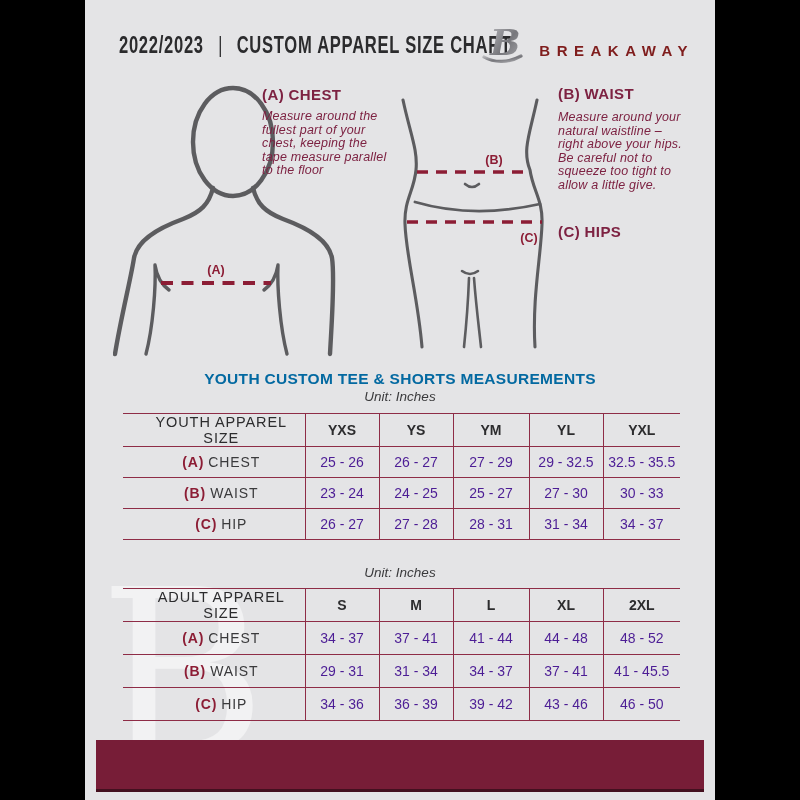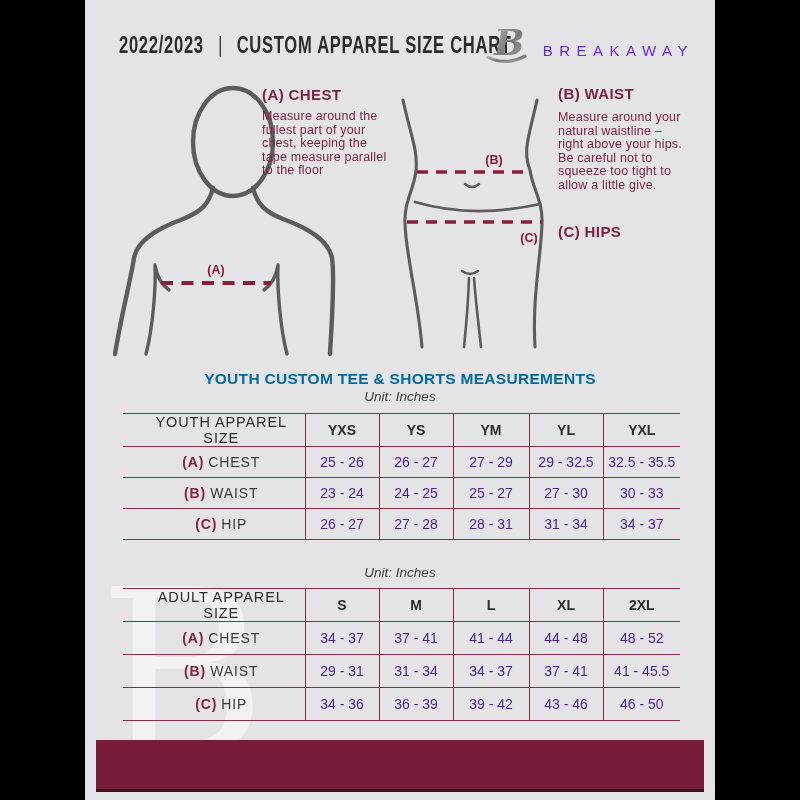--- a/index.html
+++ b/index.html
@@ -7,25 +7,25 @@
          font-family:"Liberation Sans",sans-serif;}
   .paper{position:absolute;left:85px;top:0;width:630px;height:800px;background:#e4e4e6;}
 
   
   .hdr{position:absolute;top:28px;left:4px;width:630px;height:34px;}
   .hdr-left{position:absolute;left:30px;top:0;height:34px;display:flex;align-items:center;gap:18px;
             transform:scaleX(0.72);transform-origin:left center;white-space:nowrap;}
   .hdr-year,.hdr-title{font-size:23px;font-weight:bold;color:#2b2b2d;letter-spacing:1px;}
   .hdr-sep{font-size:22px;font-weight:300;color:#2b2b2d;padding:0 2px;}
   .brand{position:absolute;right:25px;top:-6px;display:flex;align-items:center;gap:12px;}
-  .brand-name{font-size:15px;font-weight:normal;color:#6d28d9;letter-spacing:6.5px;margin-top:10px;}
+  .brand-name{font-size:15px;font-weight:bold;color:#7f1d1d;letter-spacing:6.5px;margin-top:10px;}
 
   
   .g-head{position:absolute;font-size:15px;font-weight:bold;color:#7d2242;letter-spacing:0.4px;}
-  .g-body{position:absolute;font-size:12.5px;color:#7d2242;
+  .g-body{position:absolute;font-size:12.5px;font-style:italic;color:#7d2242;
           line-height:13.6px;white-space:pre-line;width:160px;letter-spacing:0.2px;}
   .fig{position:absolute;}
 
   
   .sec-title{position:absolute;width:630px;text-align:center;font-size:15.5px;font-weight:bold;
              color:#0369a1;letter-spacing:0.3px;z-index:2;}
   .sec-unit{position:absolute;width:630px;text-align:center;font-size:13.5px;font-style:italic;
             color:#3a3a3c;z-index:2;}
   .szt{position:absolute;left:38px;border-collapse:collapse;table-layout:fixed;width:557px;
        z-index:2;background:transparent;}

